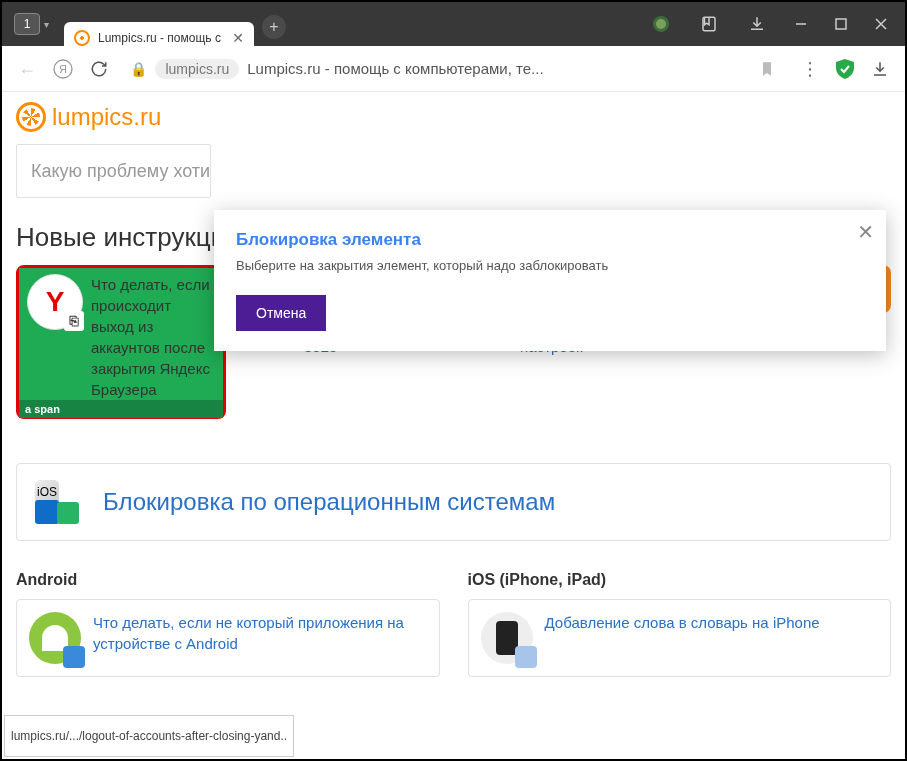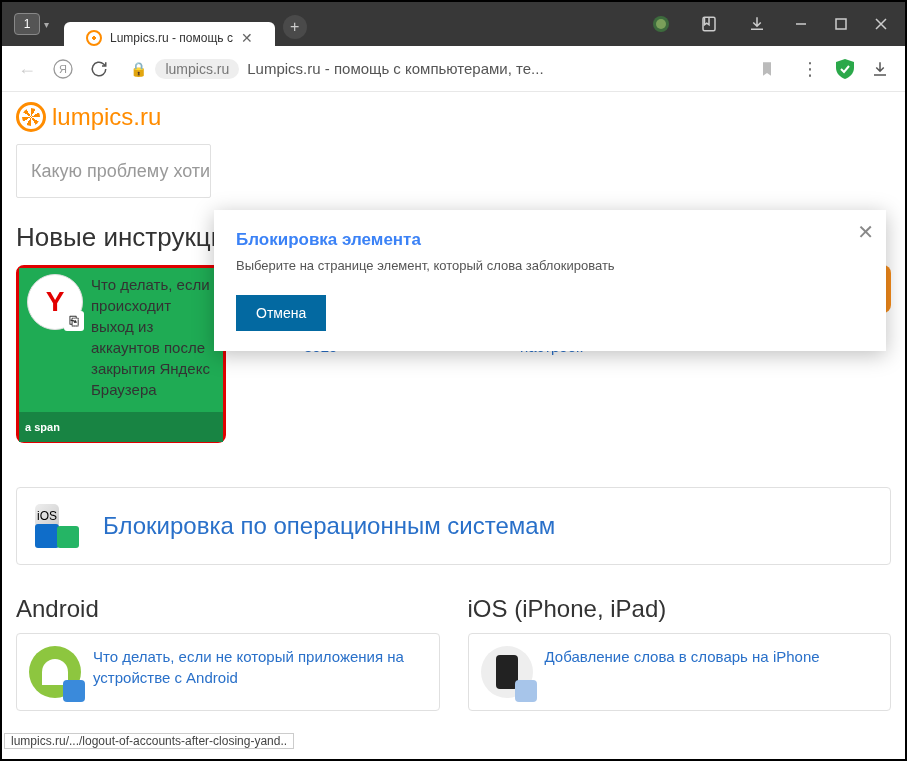--- a/index.html
+++ b/index.html
@@ -2,21 +2,21 @@
 <html><head>
 <meta charset="utf-8">
 <style>
 * { box-sizing: border-box; margin: 0; padding: 0; font-family: "Segoe UI", Arial, sans-serif; }
 body { background: #fff; width: 907px; height: 761px; overflow: hidden; position: relative; border: 2px solid #000; }
 
 
 .titlebar { background: #383838; height: 44px; display: flex; align-items: center; padding: 0 4px; }
 .tab-count { background: #555; color: #fff; min-width: 26px; height: 22px; display: flex; align-items: center; justify-content: center; border-radius: 4px; font-size: 12px; margin: 0 8px; border: 1px solid #888; }
 .downarrow { width: 14px; color: #aaa; font-size: 10px; margin-left: -4px; margin-right: 6px; }
-.tab { background: #fff; height: 32px; border-radius: 6px 6px 0 0; display: flex; align-items: center; padding: 0 22px; gap: 8px; min-width: 190px; margin-top: 28px; }
+.tab { background: #fff; height: 32px; border-radius: 6px 6px 0 0; display: flex; align-items: center; padding: 0 10px; gap: 8px; min-width: 190px; margin-top: 28px; }
 .tab-favicon { width: 16px; height: 16px; border-radius: 50%; background: #fff; border: 2px solid #ff8c00; position: relative; }
 .tab-favicon::before { content: ""; position: absolute; inset: 2px; border-radius: 50%; background: radial-gradient(circle, #ff8c00 30%, transparent 31%); }
 .tab-title { font-size: 12px; color: #333; flex: 1; overflow: hidden; white-space: nowrap; }
 .tab-close { color: #666; font-size: 14px; }
 .newtab { width: 24px; height: 24px; background: #4a4a4a; border-radius: 50%; color: #ccc; display: flex; align-items: center; justify-content: center; margin-left: 8px; font-size: 16px; margin-top: 6px; }
 .title-spacer { flex: 1; }
 .title-icon { width: 20px; height: 20px; margin: 0 14px; display: flex; align-items: center; justify-content: center; color: #ccc; }
 .win-btn { width: 40px; height: 32px; display: flex; align-items: center; justify-content: center; color: #ccc; }
 
 
@@ -38,62 +38,62 @@
 .logo-circ::before { content: ""; position: absolute; inset: 3px; border-radius: 50%; background: repeating-conic-gradient(#ff8c00 0 30deg, #fff 30deg 60deg); }
 .logo-text { color: #ff8c00; font-size: 24px; font-weight: 400; }
 
 .searchbar { height: 54px; border: 1px solid #e0e0e0; border-radius: 2px; display: flex; align-items: center; padding: 0 14px; color: #999; font-size: 18px; font-weight: 300; margin-bottom: 24px; width: 195px; overflow: hidden; white-space: nowrap; }
 
 
 .popup { position: absolute; left: 212px; top: 118px; width: 672px; background: #fff; box-shadow: 0 4px 20px rgba(0,0,0,0.25); padding: 20px 22px; z-index: 50; }
 .popup-close { position: absolute; right: 12px; top: 10px; color: #888; font-size: 20px; cursor: pointer; }
 .popup h3 { font-size: 17px; font-weight: 600; color: #3b82f6; margin-bottom: 8px; }
 .popup p { font-size: 13px; color: #555; margin-bottom: 22px; }
-.popup-btn { background: #0369a1; color: #fff; border: none; padding: 10px 20px; font-size: 14px; cursor: pointer; }
+.popup-btn { background: #4c1d95; color: #fff; border: none; padding: 10px 20px; font-size: 14px; cursor: pointer; }
 
 .section-title { font-size: 26px; font-weight: 300; color: #333; margin-bottom: 12px; }
 
 .cards-row { display: flex; gap: 6px; align-items: flex-start; }
 .card { width: 210px; padding: 8px; position: relative; }
 .card-inner { display: flex; gap: 8px; }
 .card-icon { width: 56px; height: 56px; border-radius: 50%; background: #fff; border: 1px solid #ddd; flex-shrink: 0; display: flex; align-items: center; justify-content: center; font-size: 28px; font-weight: bold; position: relative; }
 .card-icon.yandex { color: #e20000; }
 .card-icon .sub { position: absolute; right: -2px; bottom: -2px; width: 20px; height: 20px; background: #fff; border-radius: 3px; font-size: 12px; display: flex; align-items: center; justify-content: center; color: #333; }
 .card-link { color: #2970c9; font-size: 15px; line-height: 1.4; }
 .card.highlighted { border: 3px solid #e00000; border-radius: 8px; }
 .card.highlighted .green-box { background: #1fab54; padding: 6px 8px; margin: -8px; }
 .card.highlighted .green-box .card-link { color: #fff; }
-.green-footer { background: #188443; color: #fff; font-size: 11px; font-weight: bold; padding: 9px 6px; margin: 12px -8px -8px -8px; }
+.green-footer { background: #188443; color: #fff; font-size: 11px; font-weight: bold; padding: 3px 6px; margin: 0 -8px -8px -8px; }
 
 .social { display: flex; gap: 10px; margin-left: auto; }
 .social-btn { width: 48px; height: 48px; border-radius: 8px; display: flex; align-items: center; justify-content: center; color: #fff; font-size: 24px; font-weight: bold; }
 .tg { background: #2aa1d9; }
 .vk { background: #4a76a8; }
 .ok { background: #f28a1a; }
 
 .big-bar { margin-top: 44px; border: 1px solid #e0e0e0; border-radius: 4px; padding: 16px 18px; display: flex; align-items: center; gap: 24px; }
 .os-icons { width: 44px; height: 44px; position: relative; }
 .os-icons .i1 { position: absolute; left: 0; top: 0; width: 24px; height: 24px; background: linear-gradient(135deg,#eee,#ccc); border-radius: 5px; font-size: 12px; display:flex;align-items:center;justify-content:center;}
 .os-icons .i2 { position: absolute; left: 0; bottom: 0; width: 24px; height: 24px; background: #0f6dc9; border-radius: 3px; }
 .os-icons .i3 { position: absolute; right: 0; bottom: 0; width: 22px; height: 22px; background: #25b565; border-radius: 3px; }
 .big-bar-text { color: #2970c9; font-size: 24px; font-weight: 300; }
 
 .two-col { display: flex; gap: 28px; margin-top: 30px; }
 .col { flex: 1; }
-.col h2 { font-size: 24px; font-weight: 400; color: #333; margin-bottom: 10px; }
+.col h2 { font-size: 16px; font-weight: 700; color: #333; margin-bottom: 10px; }
 .col-card { border: 1px solid #e0e0e0; border-radius: 4px; padding: 12px; display: flex; gap: 12px; align-items: flex-start; }
 .col-icon { width: 52px; height: 52px; border-radius: 50%; flex-shrink: 0; position: relative; display:flex;align-items:center;justify-content:center;}
 .col-icon.android { background: #8dc63f; }
 .col-icon.android::before { content:""; width:26px;height:26px;background:#fff;border-radius:50% 50% 0 0; }
 .col-icon.ios { background: #eee; }
 .col-icon.ios::before { content:""; width:22px;height:34px;background:#222;border-radius:4px; }
 .col-icon .sub2 { position:absolute; right:-4px; bottom:-4px; width:22px;height:22px;background:#3a8adb;border-radius:4px; }
 .col-link { color: #2970c9; font-size: 15px; line-height: 1.4; }
 
-.statusbar { position: absolute; left: 2px; bottom: 10px; background: #fff; border: 1px solid #ccc; padding: 0 6px; font-size: 12px; color: #444; }
+.statusbar { position: absolute; left: 2px; bottom: 2px; background: #fff; border: 1px solid #ccc; padding: 13px 6px; font-size: 12px; color: #444; }
 
 svg { display: block; }
 </style>
 </head>
 <body>
 
 <div class="titlebar">
   <div class="tab-count">1</div>
   <span class="downarrow">▾</span>
   <div class="tab">
@@ -252,18 +252,18 @@
             <span class="sub2" style="background:#a7c5ea"></span>
           </div>
         <span class="col-link">Добавление слова в словарь на iPhone</span>
       </div>
     </div>
   </div>
 
   <div class="popup">
     <span class="popup-close">✕</span>
     <h3>Блокировка элемента</h3>
-    <p>Выберите на странице элемент, который слова заблокировать</p>
+    <p>Выберите на закрытия элемент, который надо заблокировать</p>
     <button class="popup-btn">Отмена</button>
   </div>
 </div>
 
 <div class="statusbar">lumpics.ru/.../logout-of-accounts-after-closing-yand..</div>
 
 </body></html>

